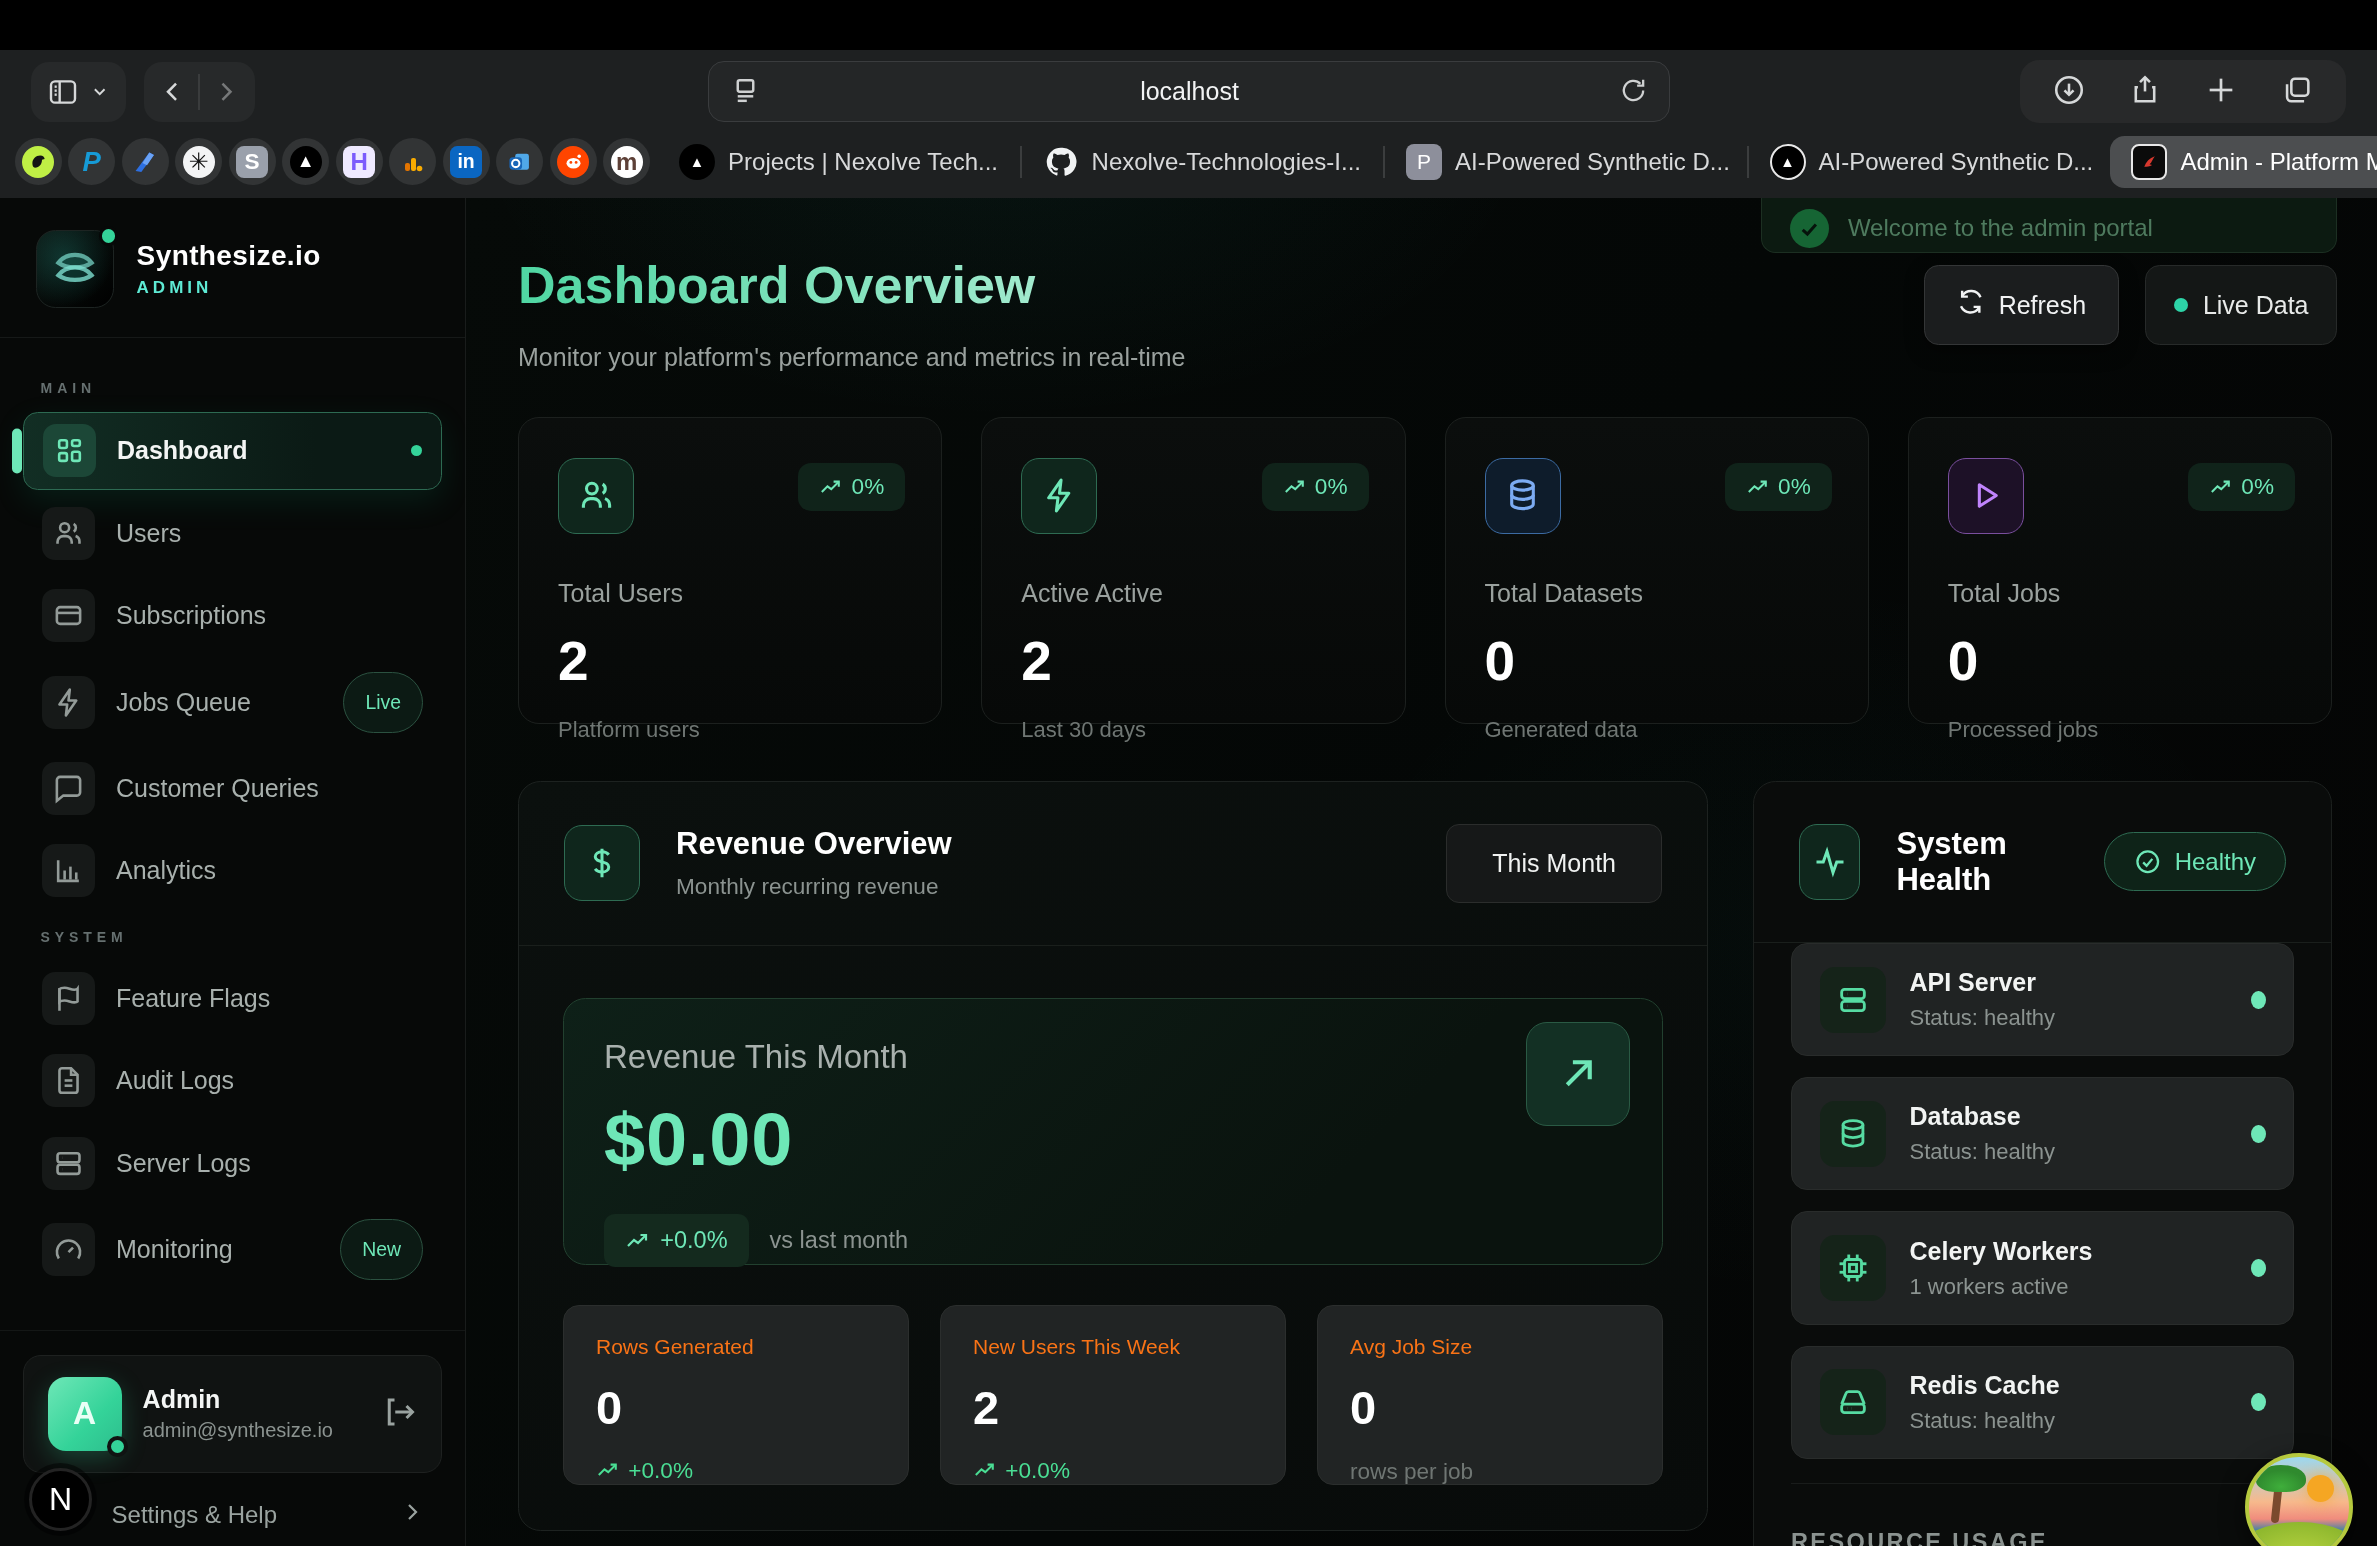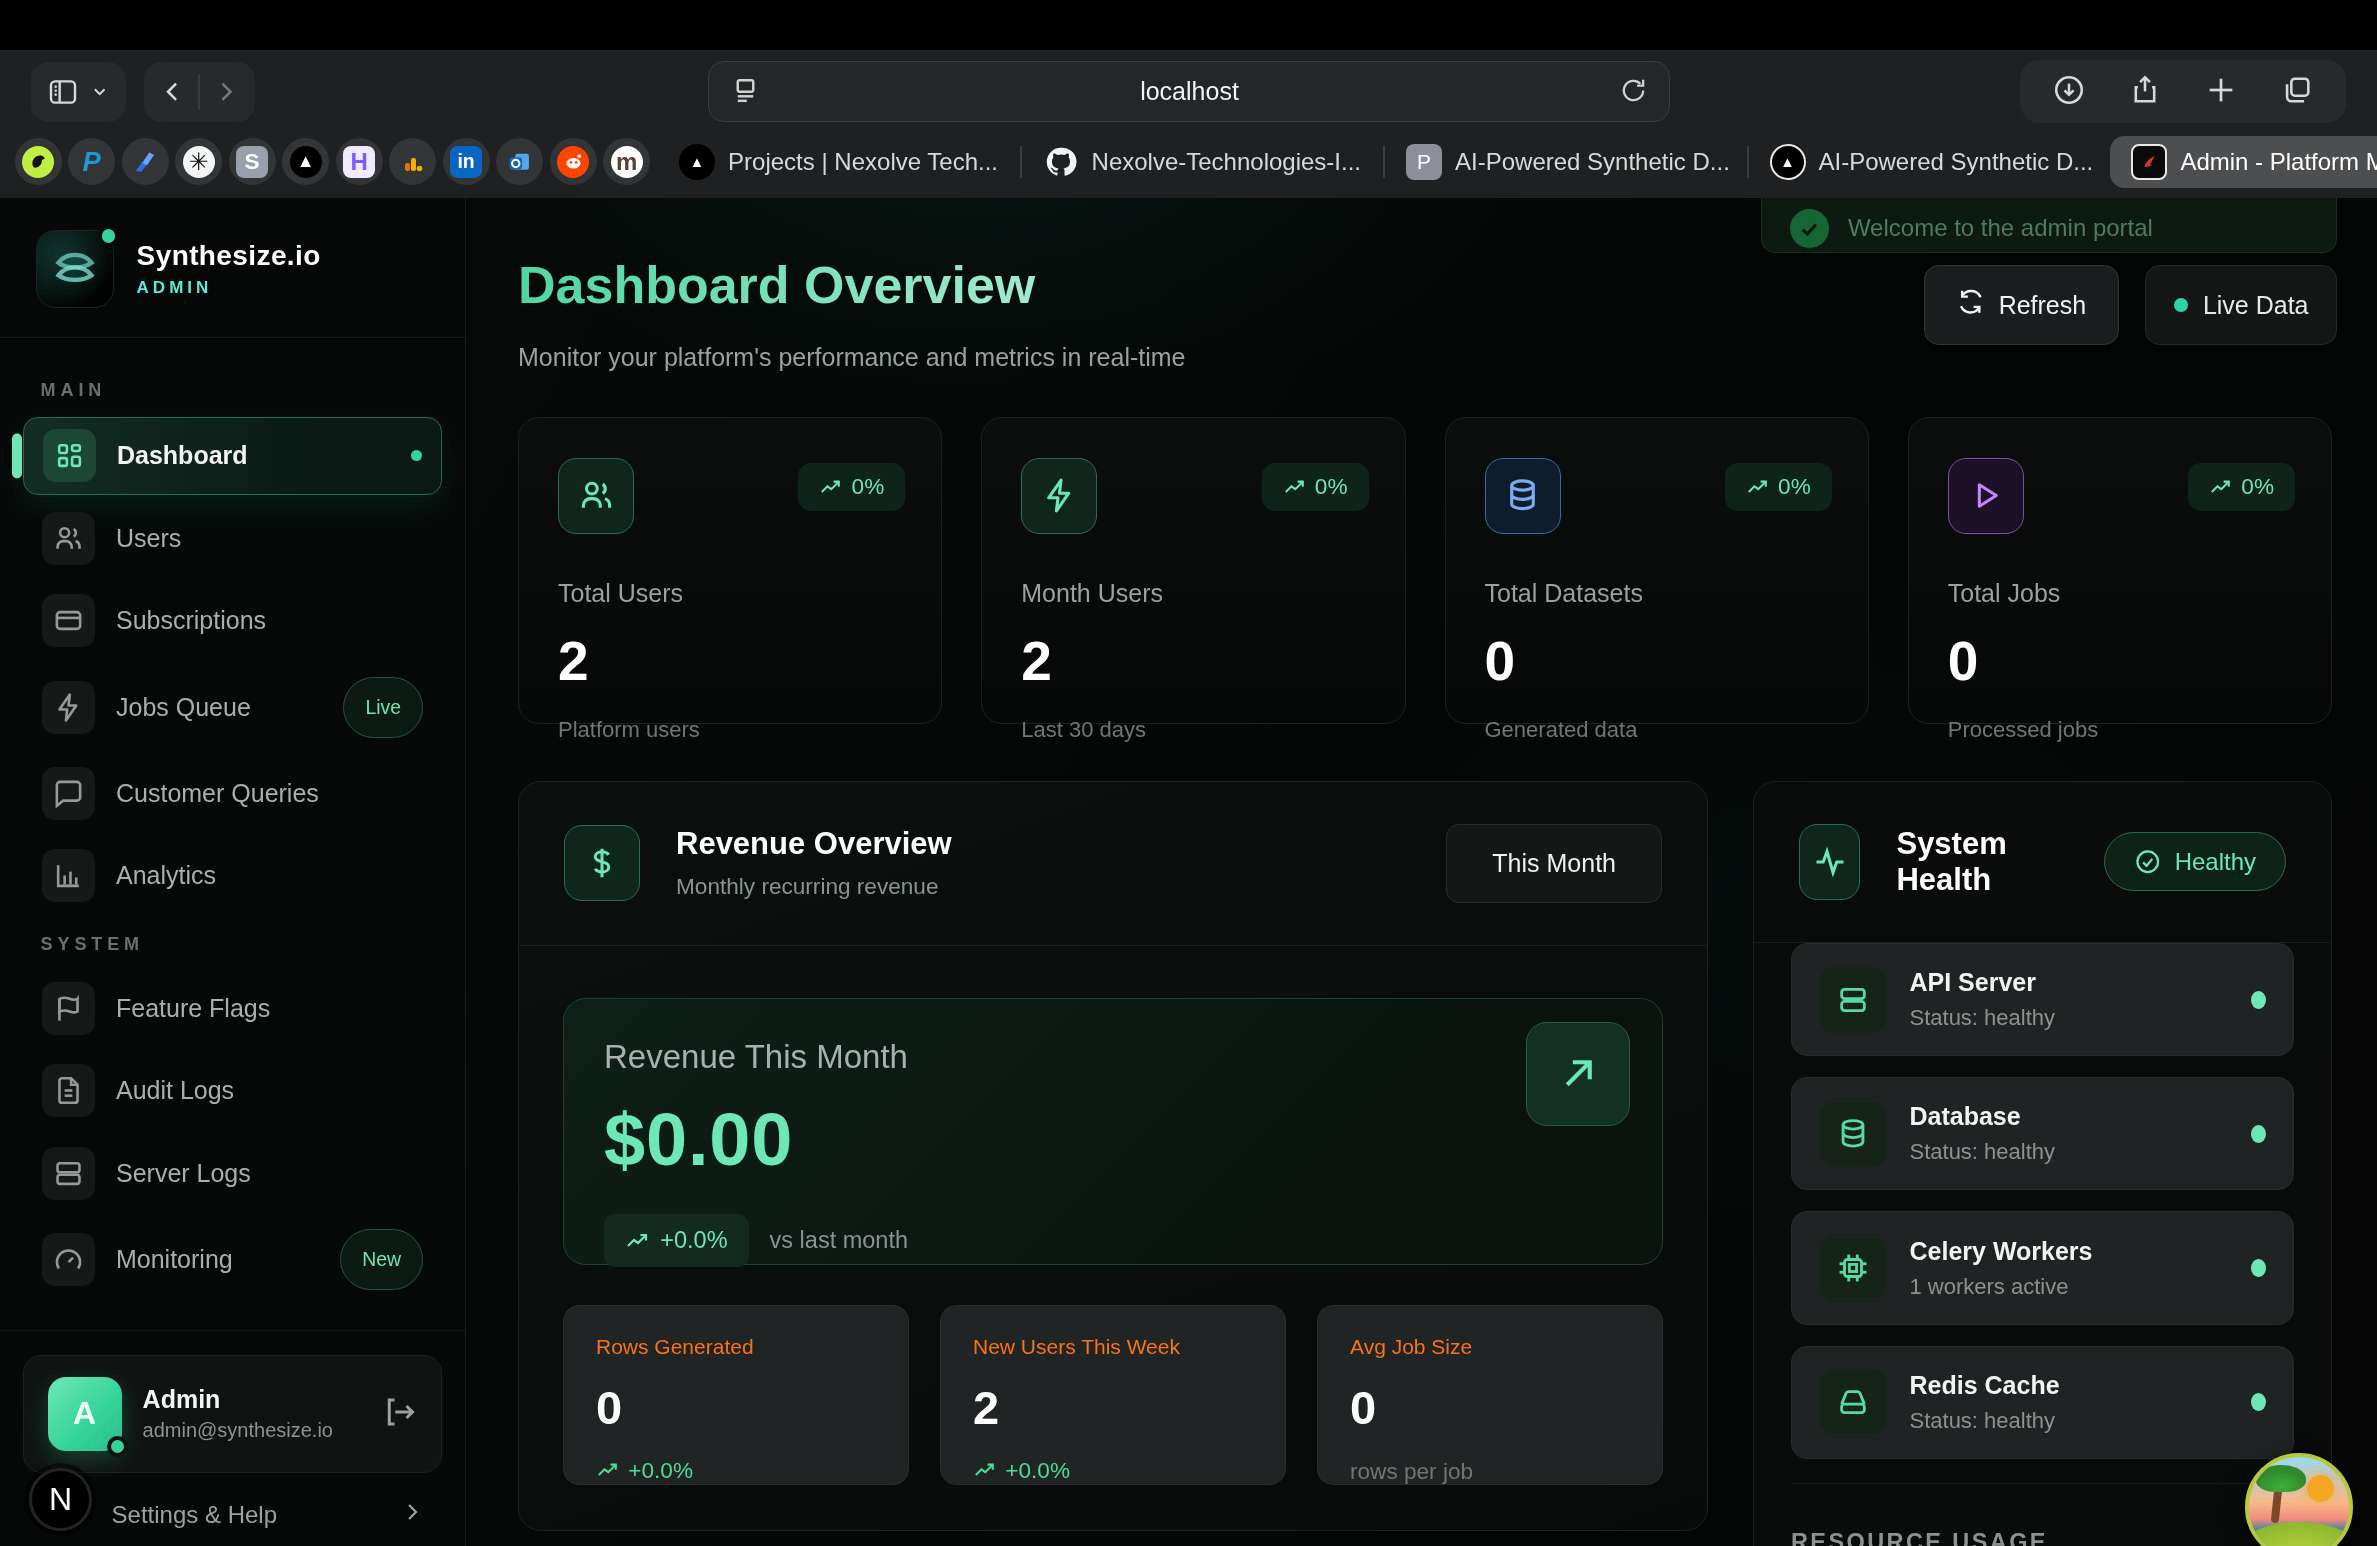--- a/index.html
+++ b/index.html
@@ -52,21 +52,21 @@
                 background:radial-gradient(49px 49px at 35% 35%, #2dd4bf33, transparent),
                 linear-gradient(135deg,#0c1512,#000); border:1.6px solid #1d2422;
                 display:flex; align-items:center; justify-content:center; }
   .brand-logo svg{ display:block; }
   .brand-dot { position:absolute; top:-4.9px; right:-4.9px; width:19.4px; height:19.4px;
                border-radius:50%; background:#34d399; border:3.2px solid #070908; }
   .brand-name { color:#fff; font-size:28px; font-weight:700; letter-spacing:0.4px; }
   .brand-role { color:#5eead4; font-size:17px; letter-spacing:4px; margin-top:6.5px; font-weight:600; }
 
   .nav { padding:21px 22.6px 0 22.6px; flex:1; }
-  .nav-label { color:#667070; font-size:18px; letter-spacing:4.9px; font-weight:600;
+  .nav-label { color:#667070; font-size:14px; letter-spacing:4.9px; font-weight:600;
                margin:21px 0 16px 18px; }
   .nav-item { display:flex; align-items:center; gap:21px; padding:11.3px 19.4px; margin-bottom:6.5px;
               border-radius:14.6px; position:relative; }
   .nav-ic { width:53px; height:53px; border-radius:13px; background:#161918; color:#939b98;
             display:flex; align-items:center; justify-content:center; flex:none; }
   .nav-item > span.lbl { color:#a8b0ad; font-size:25px; }
   .nav-item.active { background:linear-gradient(90deg,#122e24,#0b1a15 70%);
                      border:1.6px solid #2d6a52; box-shadow:0 11.3px 32px rgba(16,185,129,.12); }
   .nav-item.active .nav-ic { background:#1c4737; color:#6ee7b7; }
   .nav-item.active > span.lbl { color:#f3f5f4; font-weight:600; }
@@ -626,21 +626,21 @@
               <polygon points="13 2 5 13.5 11 13.5 10 22 18 10.5 12 10.5 13 2"></polygon>
             </svg>
         </div>
         <div class="delta-pill">
           <svg width="22.6" height="22.6" viewBox="0 0 24 24" fill="none" stroke="currentColor" stroke-width="2.2">
               <polyline points="3 17 9 11 13 14 21 6"></polyline>
               <polyline points="15.5 6 21 6 21 11.5"></polyline>
             </svg>
           <span>0%</span>
         </div>
-        <div class="stat-label">Month Users</div>
+        <div class="stat-label">Active Active</div>
         <div class="stat-value">2</div>
         <div class="stat-sub">Last 30 days</div>
       </div>
 
       <div class="stat-card">
         <div class="tile c-blue">
           <svg width="37" height="37" viewBox="0 0 24 24" fill="none" stroke="currentColor" stroke-width="2">
               <ellipse cx="12" cy="5.5" rx="7" ry="3"></ellipse>
               <path d="M5 5.5v6c0 1.7 3.1 3 7 3s7-1.3 7-3v-6"></path>
               <path d="M5 11.5v6c0 1.7 3.1 3 7 3s7-1.3 7-3v-6"></path>

